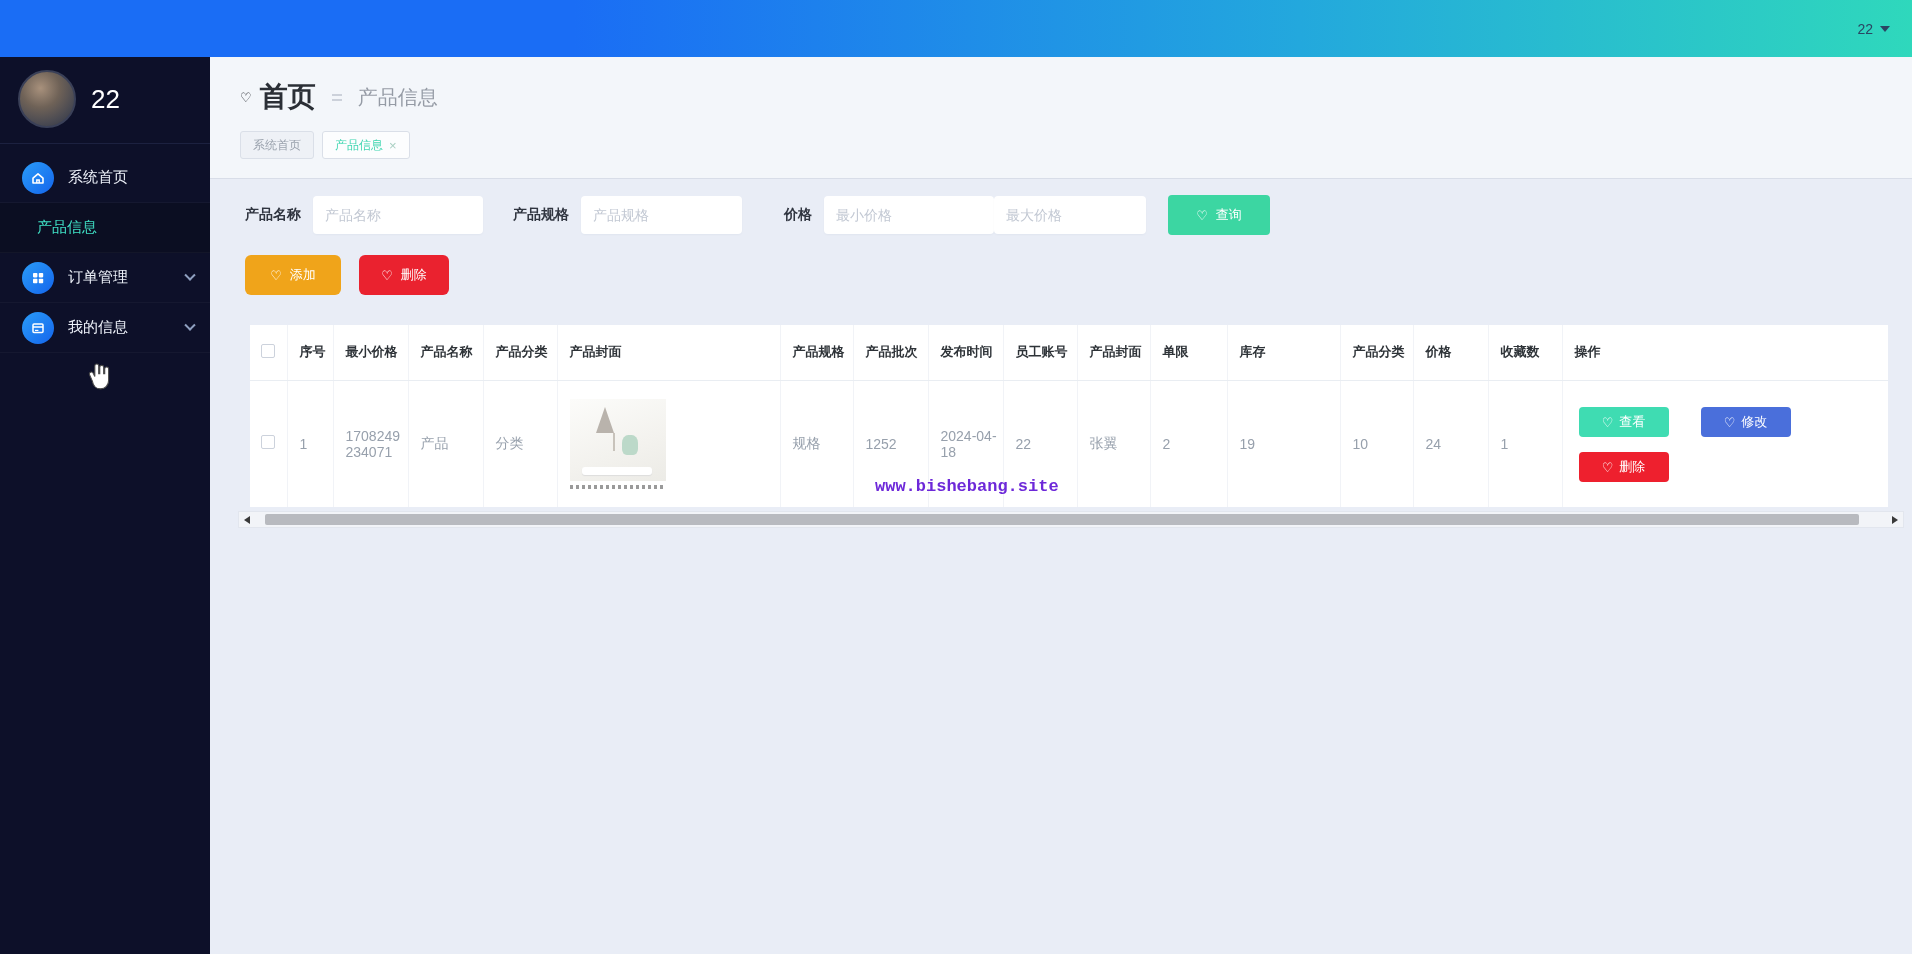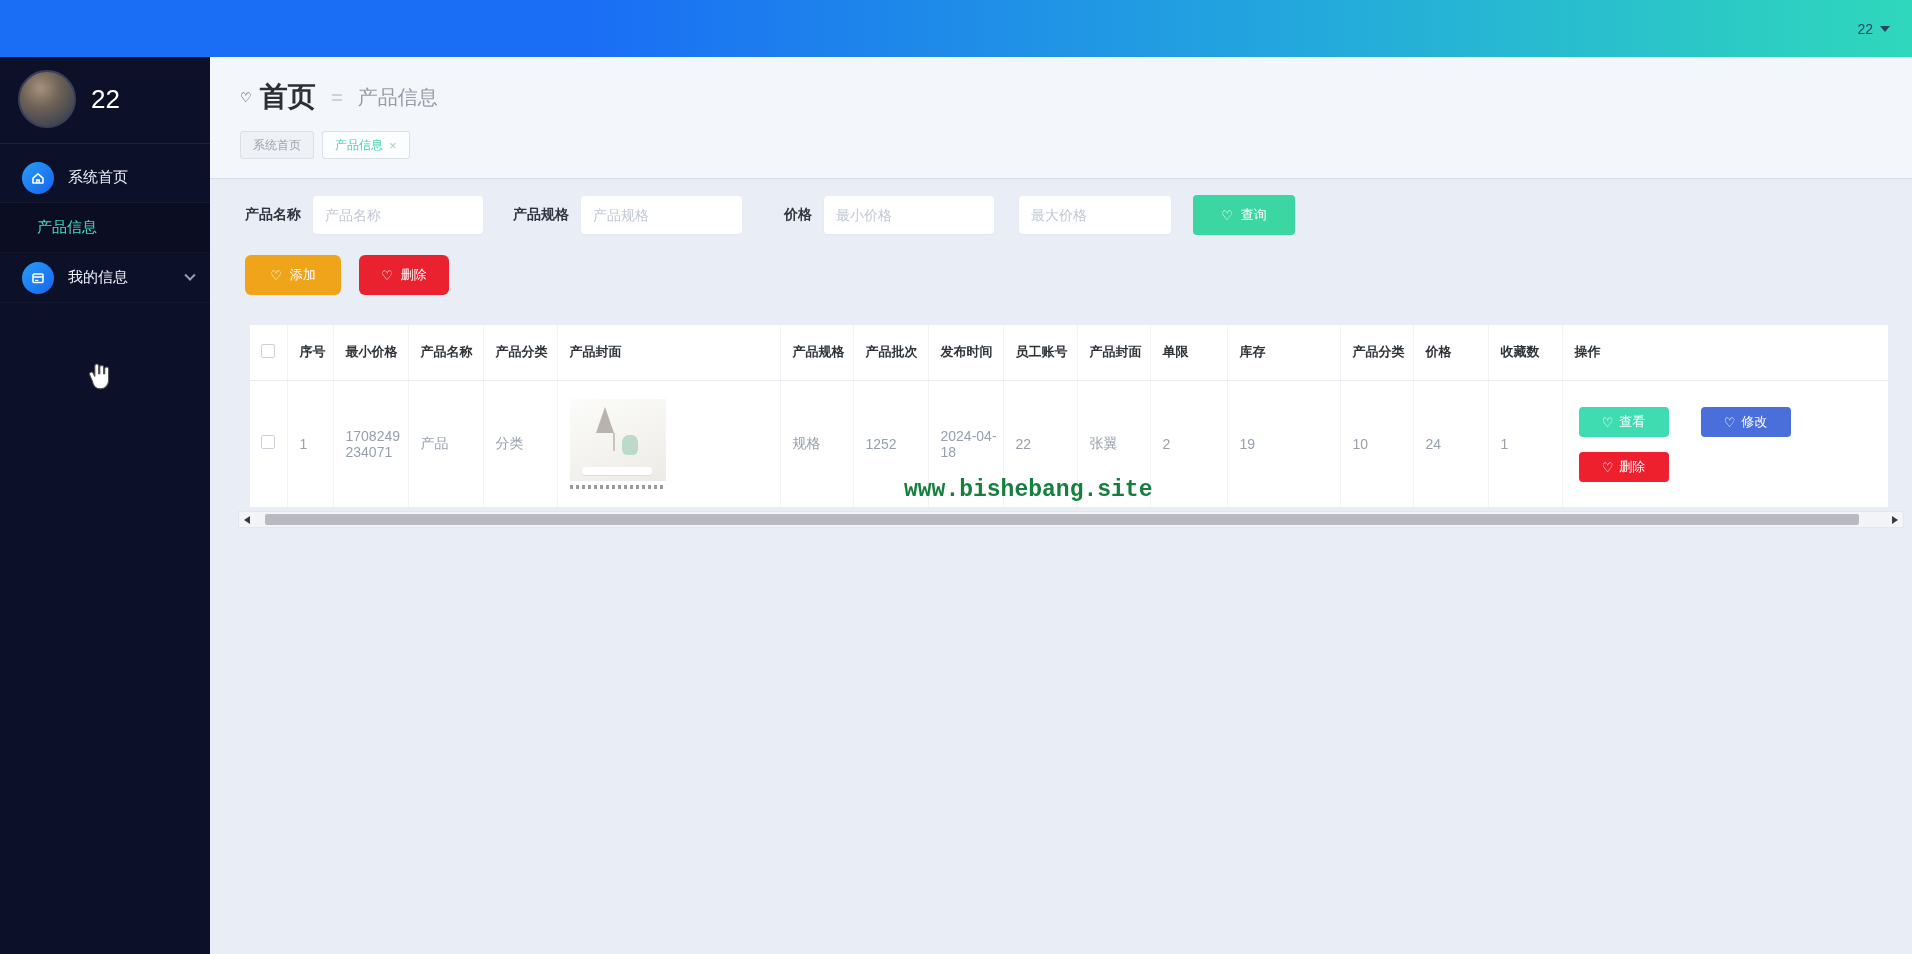--- a/index.html
+++ b/index.html
@@ -49,21 +49,21 @@
   .tab.active { background:#fcfdfe; color:#41d6b1; }
   .tab-close { color:#a8cfc2; font-size:13px; cursor:pointer; }
 
   
   .filter-row { display:flex; align-items:center; margin:16px 0 0 35px; }
   .f-label { font-size:14px; font-weight:bold; color:#303540; margin-right:12px; white-space:nowrap; }
   .f-input { height:38px; border:none; background:#fff; border-radius:4px; padding:0 12px;
     font-size:14px; color:#333; box-shadow:0 1px 2px rgba(30,40,80,0.04); outline:none; }
   .f-input::placeholder { color:#c2c8d3; }
   .w170 { width:170px; } .w161 { width:161px; } .w152 { width:152px; }
-  .ml30 { margin-left:30px; } .ml42 { margin-left:42px; } .ml25 { margin-left:25px; }
+  .ml30 { margin-left:30px; } .ml42 { margin-left:42px; } .ml25 { }
   .search-btn { margin-left:22px; width:102px; height:40px; background:#3cd6a2; border:none; border-radius:4px;
     color:#fff; font-size:13px; display:flex; align-items:center; justify-content:center; gap:8px; cursor:pointer; }
 
   
   .toolbar { display:flex; gap:18px; margin:20px 0 0 35px; }
   .btn { height:40px; border:none; border-radius:6px; color:#fff; font-size:13px;
     display:flex; align-items:center; justify-content:center; gap:8px; cursor:pointer; }
   .btn-add { width:96px; background:#f0a41a; }
   .btn-del { width:90px; background:#ea222f; }
   .heart { font-size:13px; line-height:1; }
@@ -97,22 +97,22 @@
   
   .hscroll { margin:4px 0 0 28px; width:1666px; height:17px; display:flex; align-items:center;
     background:#f2f4f8; border:1px solid #e2e6ee; }
   .sb-arrow { width:16px; height:100%; display:flex; align-items:center; justify-content:center; cursor:pointer; }
   .tri-left { width:0; height:0; border-top:4px solid transparent; border-bottom:4px solid transparent; border-right:6px solid #3a3a3a; }
   .tri-right { width:0; height:0; border-top:4px solid transparent; border-bottom:4px solid transparent; border-left:6px solid #3a3a3a; }
   .sb-track { position:relative; flex:1; height:100%; }
   .sb-thumb { position:absolute; left:10px; right:28px; top:2px; bottom:2px; background:#b8babf; border-radius:2px; cursor:grab; }
 
   
-  .watermark { position:absolute; left:694px; top:420px; font-family:"Liberation Mono",monospace;
-    font-size:23px; font-weight:bold; color:#15803d; z-index:3; }
+  .watermark { position:absolute; left:665px; top:420px; font-family:"Liberation Mono",monospace;
+    font-size:17px; font-weight:bold; color:#6d28d9; z-index:3; }
 </style>
 </head>
 <body>
 
 <div class="topbar">
   <div class="topbar-user">
     <span>22</span>
     <span class="caret-down"></span>
   </div>
 </div>
@@ -134,20 +134,32 @@
           </svg>
       </span>
       <span class="menu-label">系统首页</span>
     </div>
 
 
     <div class="submenu-item">
       <span>产品信息</span>
     </div>
 
+    <div class="menu-item">
+      <span class="menu-icon">
+        <svg width="16" height="16" viewBox="0 0 16 16">
+            <rect x="3" y="3" width="4.4" height="4.4" rx="0.8" fill="#fff"></rect>
+            <rect x="8.8" y="3" width="4.4" height="4.4" rx="0.8" fill="#fff"></rect>
+            <rect x="3" y="8.8" width="4.4" height="4.4" rx="0.8" fill="#fff"></rect>
+            <rect x="8.8" y="8.8" width="4.4" height="4.4" rx="0.8" fill="#fff"></rect>
+          </svg>
+      </span>
+      <span class="menu-label">订单管理</span>
+      <span class="chevron down"></span>
+    </div>
 
     <div class="menu-item">
       <span class="menu-icon">
         <svg width="16" height="16" viewBox="0 0 16 16">
             <rect x="3" y="4" width="10" height="8.4" rx="1" fill="none" stroke="#fff" stroke-width="1.5"></rect>
             <line x1="3" y1="7" x2="13" y2="7" stroke="#fff" stroke-width="1.5"></line>
             <line x1="5" y1="10.4" x2="8.4" y2="10.4" stroke="#fff" stroke-width="1.2"></line>
           </svg>
       </span>
       <span class="menu-label">我的信息</span>

